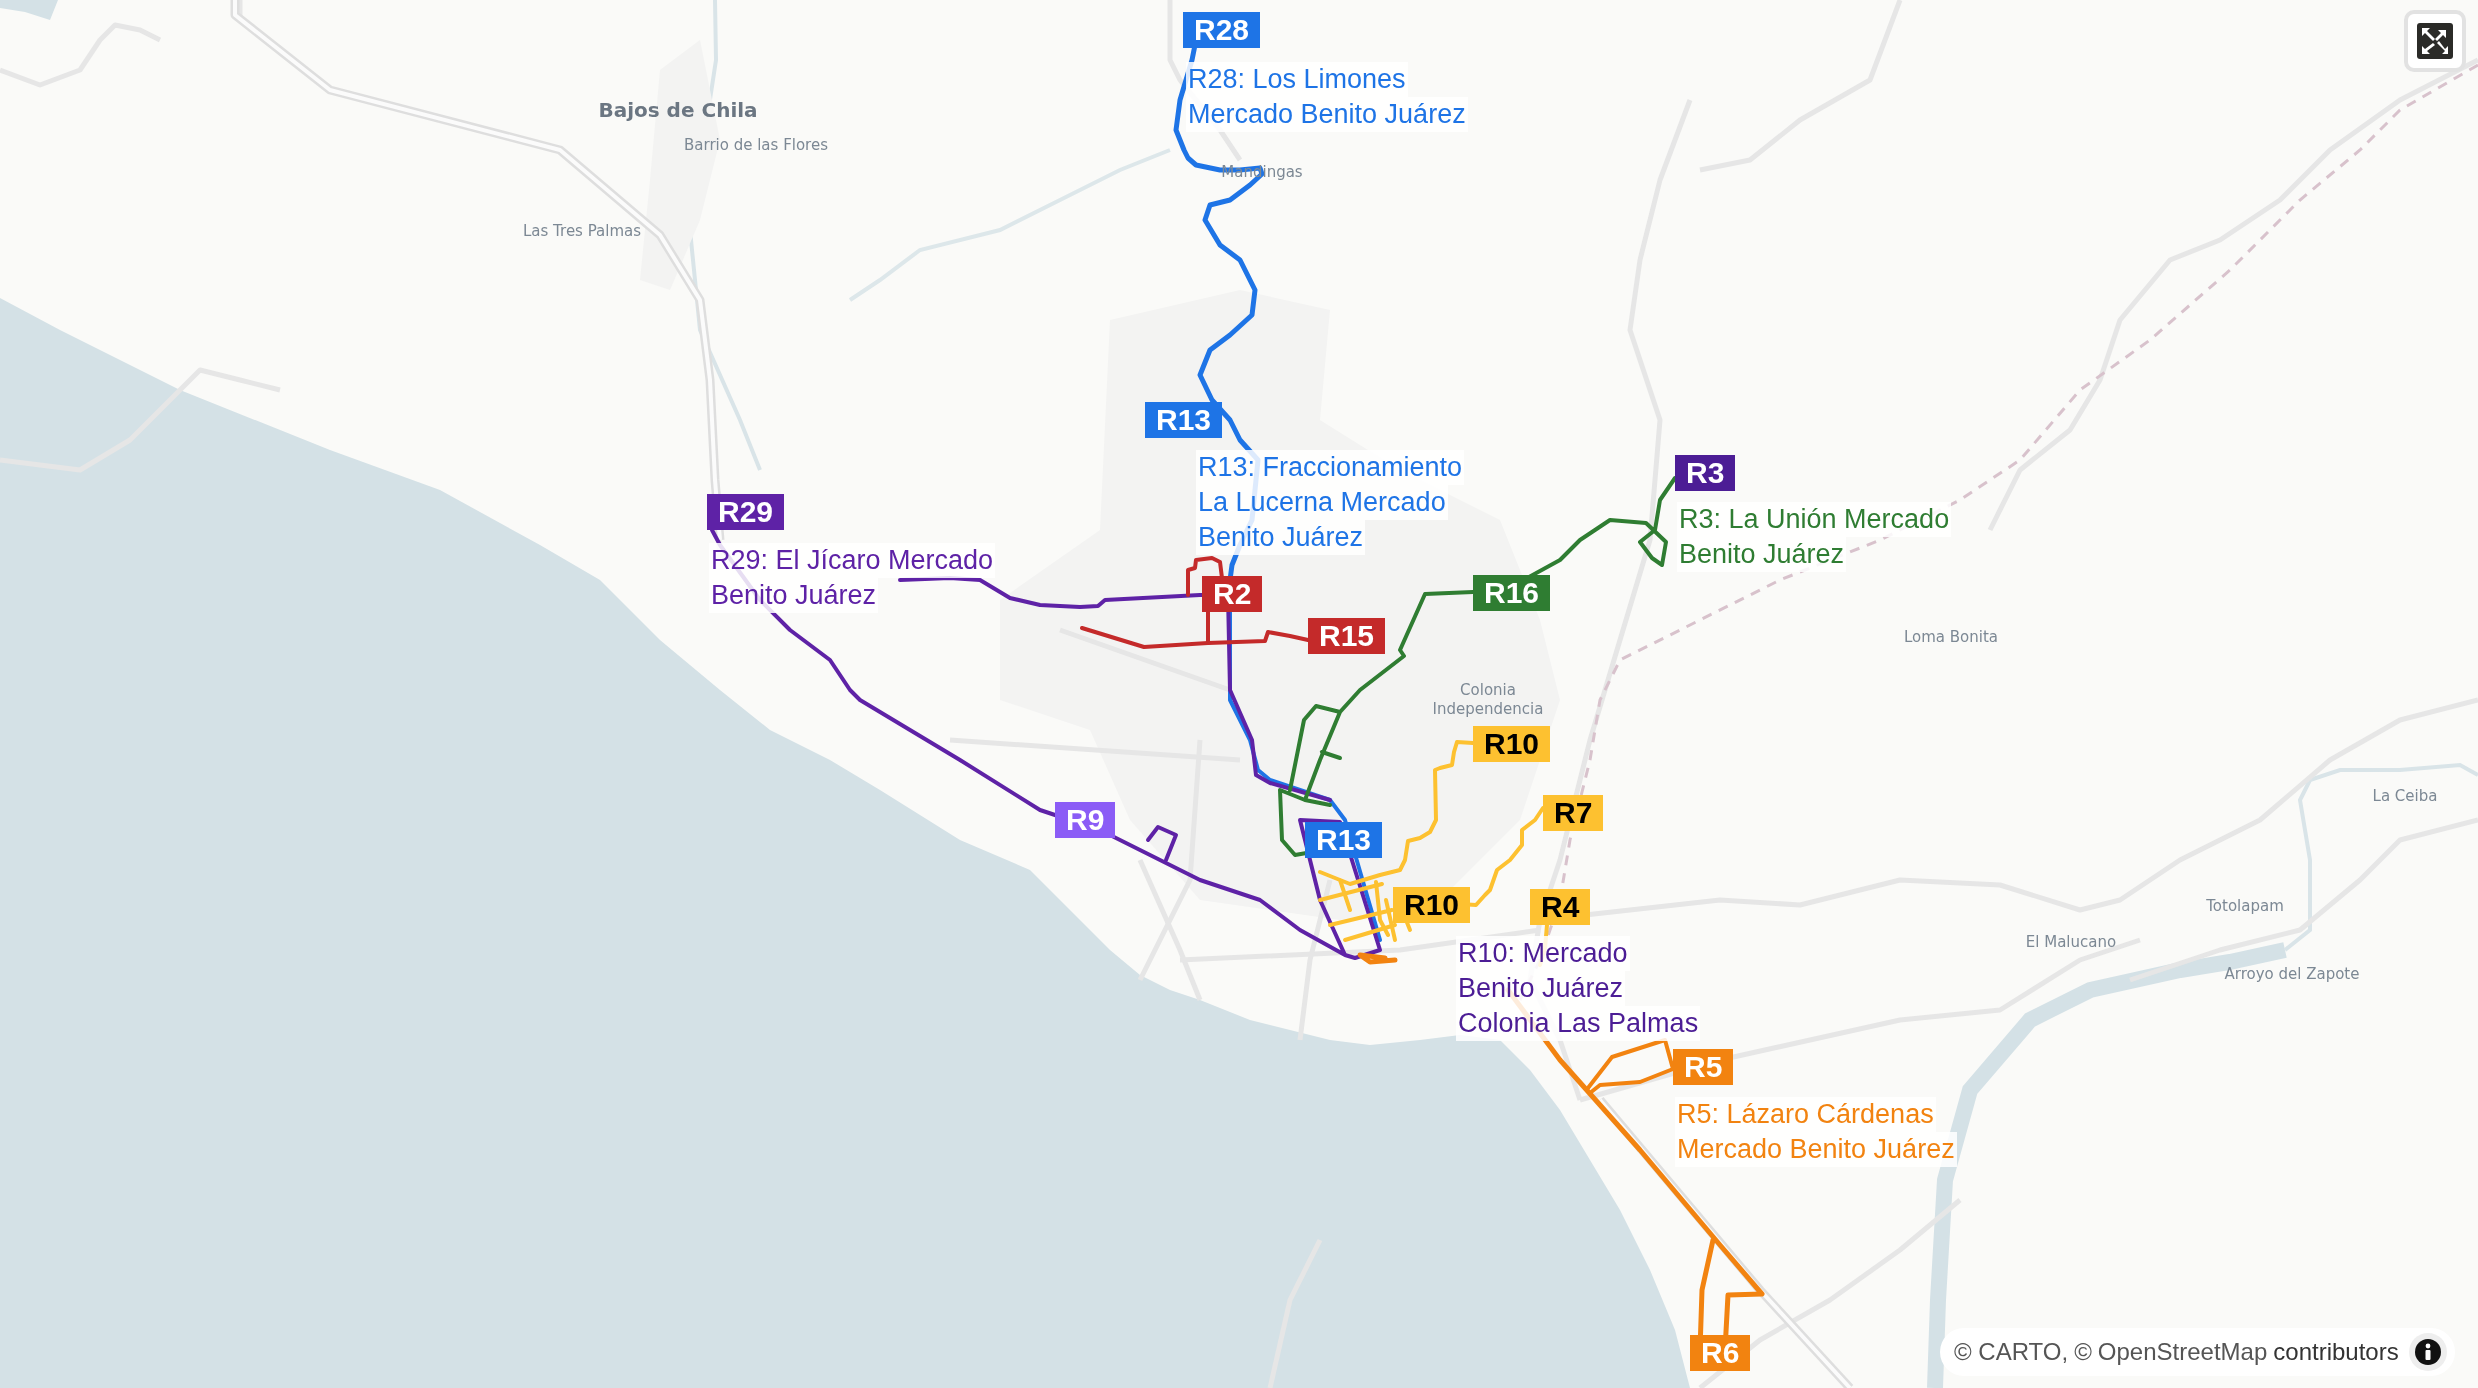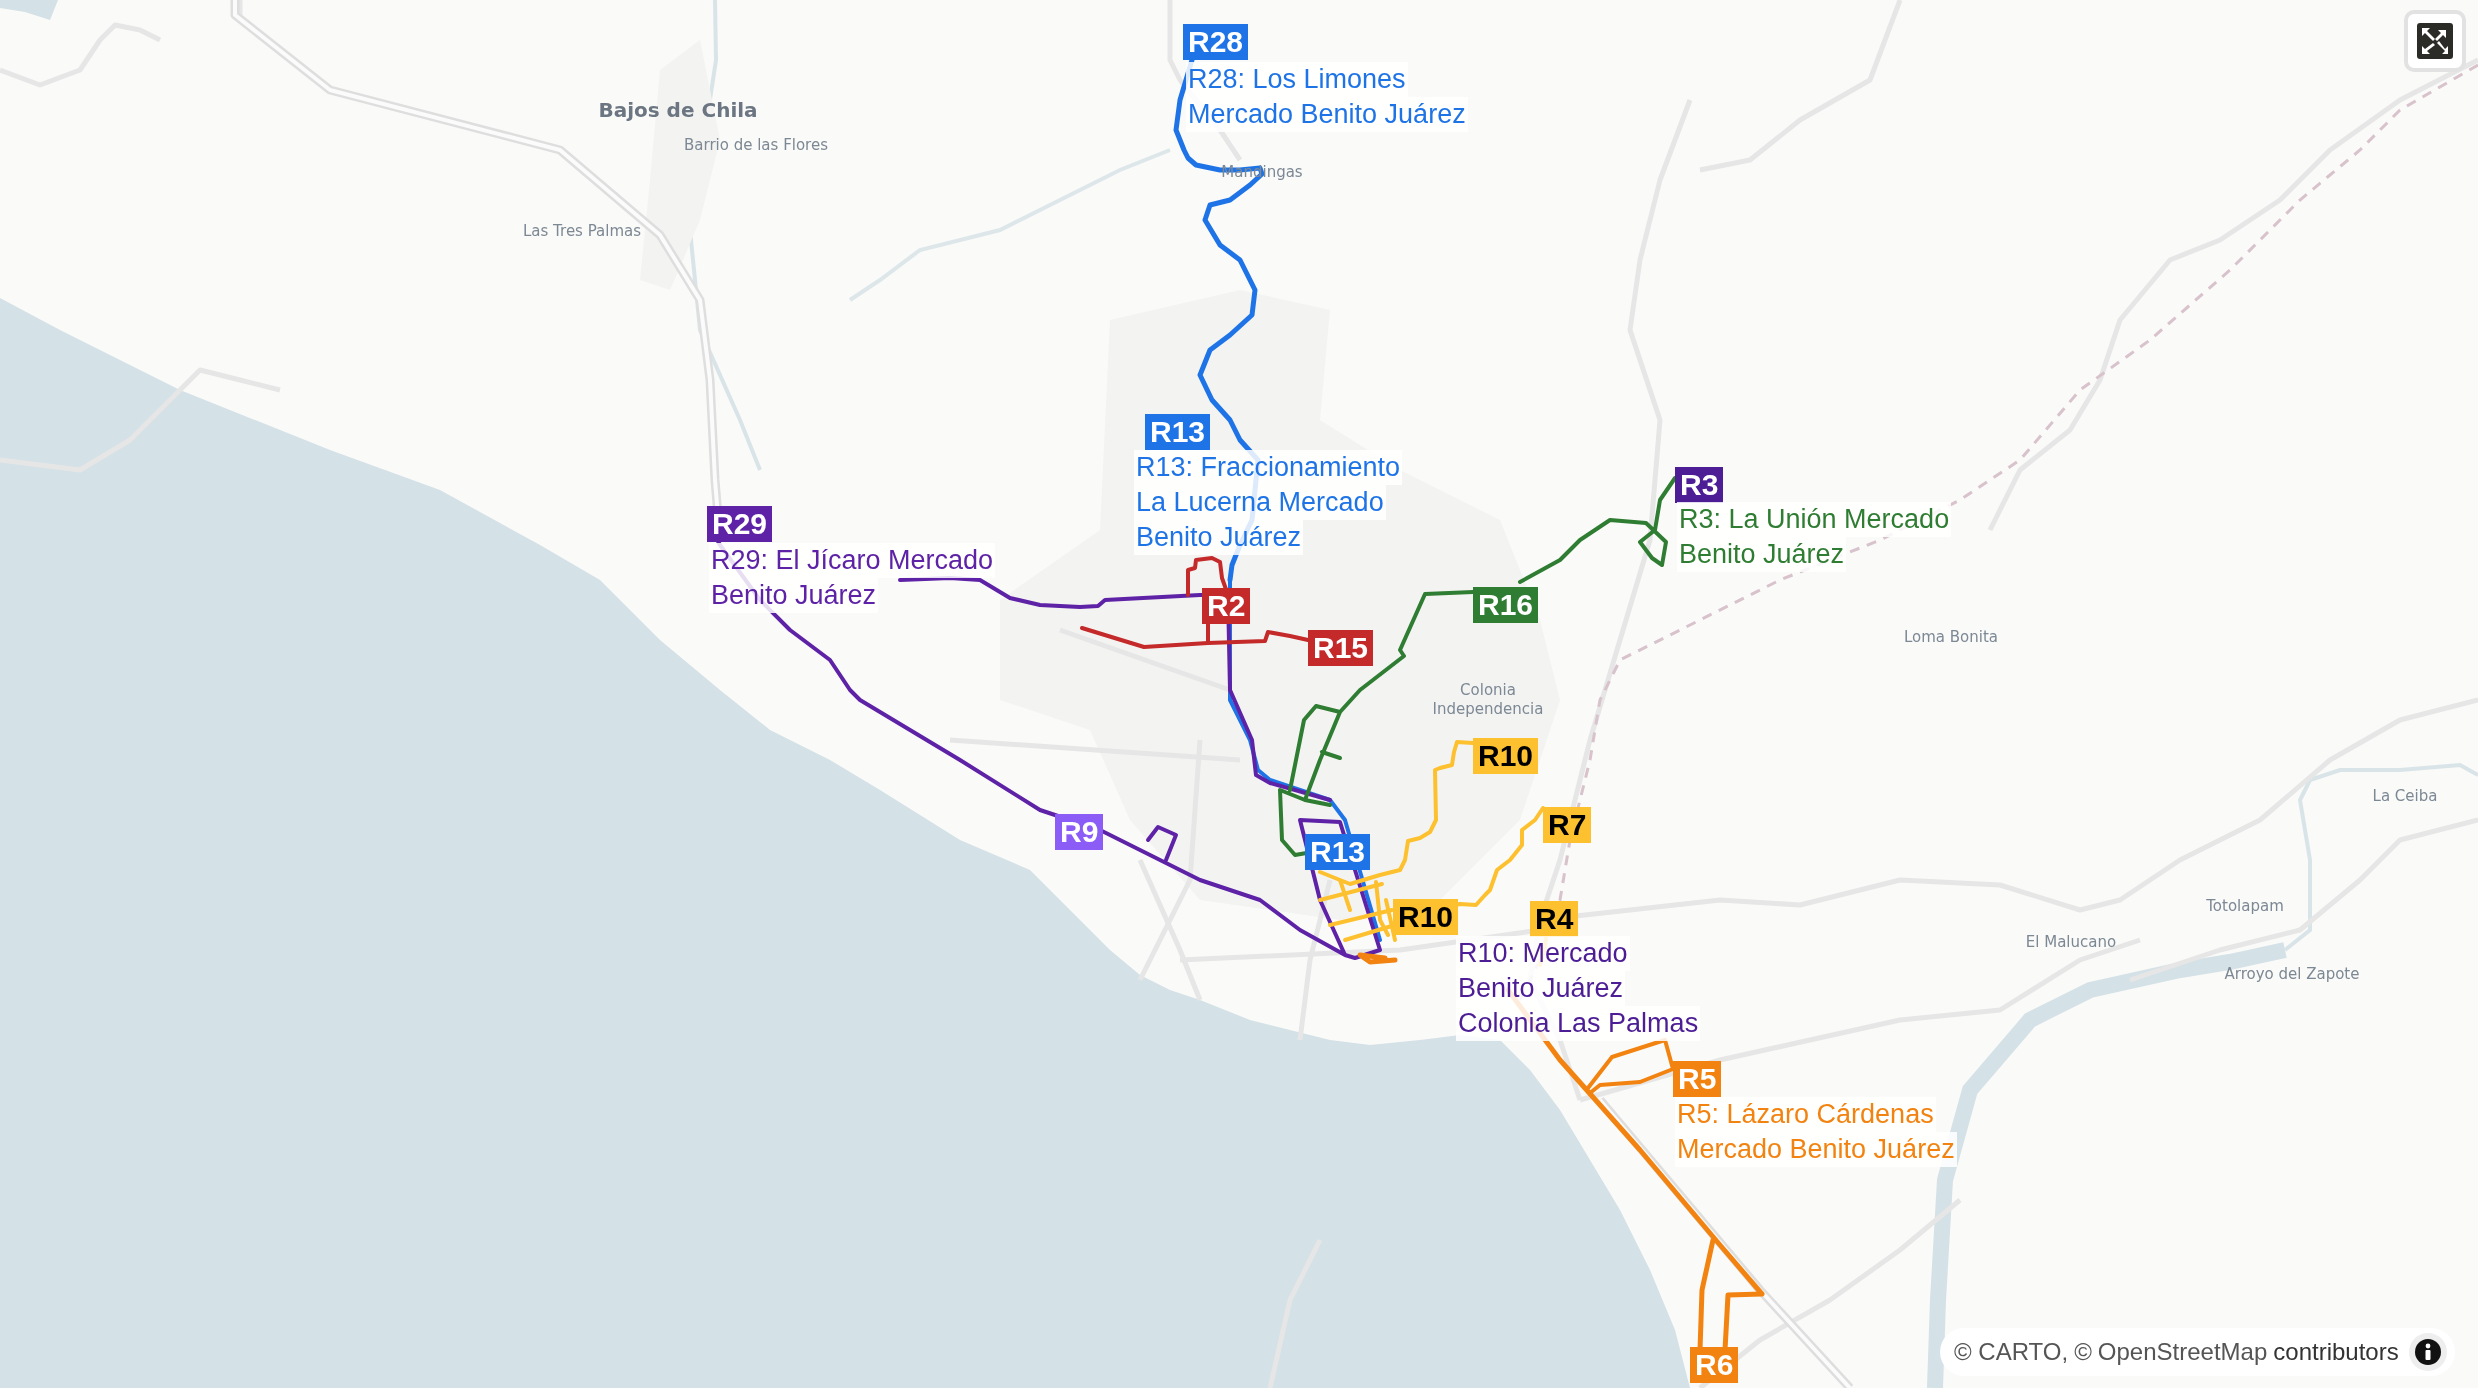--- a/index.html
+++ b/index.html
@@ -1,21 +1,21 @@
 <!DOCTYPE html>
 <html><head>
 <meta charset="utf-8">
 <style>
   html, body { margin: 0; padding: 0; }
   body { width: 2478px; height: 1388px; overflow: hidden; background: #fafaf8; font-family: "Liberation Sans", sans-serif; position: relative; }
   #map { position: absolute; left: 0; top: 0; width: 2478px; height: 1388px; }
   .place { position: absolute; color: #7c8894; font-family: "DejaVu Sans", sans-serif; white-space: nowrap; transform: translate(-50%, -50%); }
   .place.small { font-size: 15px; }
   .place.big { font-size: 20px; color: #6b7682; font-weight: bold; }
-  .badge { position: absolute; font-family: "Liberation Sans", sans-serif; font-weight: bold; font-size: 30px; line-height: 36px; padding: 0 5px; color: #fff; white-space: nowrap; margin-top: 12px; }
+  .badge { position: absolute; font-family: "Liberation Sans", sans-serif; font-weight: bold; font-size: 30px; line-height: 36px; padding: 0 11px; color: #fff; white-space: nowrap; }
   .badge.dark { color: #000; }
   .route-label { position: absolute; font-family: "Liberation Sans", sans-serif; font-size: 27px; line-height: 35px; white-space: nowrap; }
   .route-label span { display: block; background: rgba(255,255,255,0.85); width: max-content; padding: 0 2px; }
   .fs-btn { position: absolute; left: 2404px; top: 10px; width: 62px; height: 62px; background: #fff; border: 4px solid #e2e2e2; border-radius: 10px; box-sizing: border-box; display: flex; align-items: center; justify-content: center; cursor: pointer; }
   .attrib { position: absolute; left: 1940px; top: 1328px; height: 48px; background: #fff; border-radius: 24px; display: flex; align-items: center; padding: 0 8px 0 14px; font-size: 24px; color: #333; }
   .attrib .muted { color: #555; }
   .attrib .link { color: #555; margin: 9px 6px; }
   .attrib .info { width: 38px; height: 38px; border-radius: 50%; background: #eee; display: flex; align-items: center; justify-content: center; margin-left: 10px; }
 </style>
 </head>
@@ -119,21 +119,21 @@
 <div class="badge dark" style="left:1543px;top:795px;background:#fdc130;">R7</div>
 <div class="badge dark" style="left:1393px;top:887px;background:#fdc130;">R10</div>
 <div class="badge dark" style="left:1530px;top:889px;background:#fdc130;">R4</div>
 <div class="badge" style="left:1673px;top:1049px;background:#f28310;">R5</div>
 <div class="badge" style="left:1690px;top:1335px;background:#f28310;">R6</div>
 
 <div class="route-label" style="left:1186px;top:62px;color:#1e74e6;">
   <span>R28: Los Limones</span>
   <span>Mercado Benito Juárez</span>
 </div>
-<div class="route-label" style="left:1134px;top:450px;color:#1e74e6;">
+<div class="route-label" style="left:1196px;top:450px;color:#1e74e6;">
   <span>R13: Fraccionamiento</span>
   <span>La Lucerna  Mercado</span>
   <span>Benito Juárez</span>
 </div>
 <div class="route-label" style="left:709px;top:543px;color:#5e22a6;">
   <span>R29: El Jícaro  Mercado</span>
   <span>Benito Juárez</span>
 </div>
 <div class="route-label" style="left:1677px;top:502px;color:#2f7d32;">
   <span>R3: La Unión  Mercado</span>

